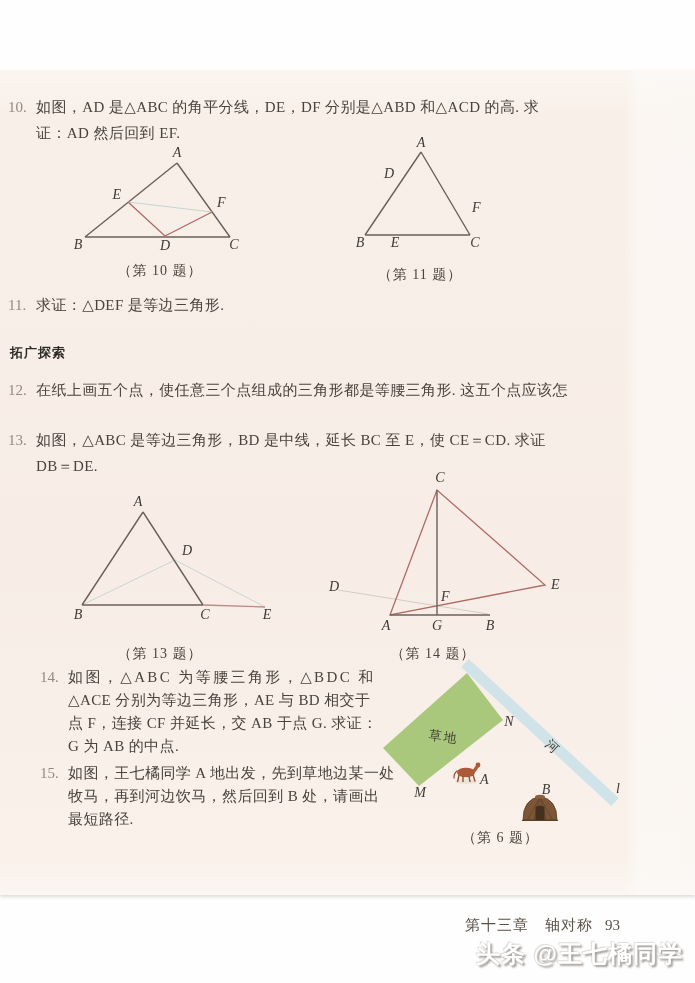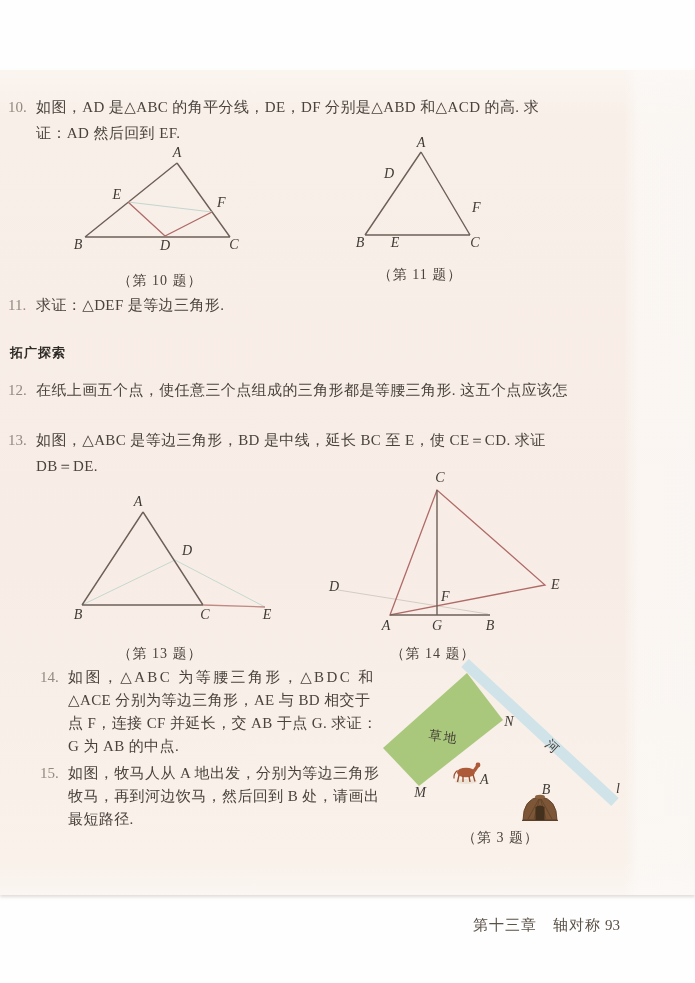--- a/index.html
+++ b/index.html
@@ -17,21 +17,21 @@
   .tight .pnum{line-height:23px;margin-left:32px;}
   .tight .pline{line-height:23px;}
   .sp1{letter-spacing:2.4px;}
   .heading{position:absolute;left:10px;top:344px;font-family:"Liberation Sans","DejaVu Sans",sans-serif;
     font-weight:700;font-size:13px;color:#2e2a26;letter-spacing:1px;}
   .figcap{position:absolute;font-size:14px;color:#4a433d;text-align:center;letter-spacing:1px;}
   svg{position:absolute;overflow:visible;}
   svg text{font-family:"Liberation Serif","DejaVu Serif",serif;font-size:14px;font-style:italic;fill:#3f3a35;}
   svg text.cjk{font-style:normal;font-size:13px;fill:#474038;letter-spacing:2px;}
   .footer{position:absolute;top:916px;left:0;width:620px;text-align:right;font-size:15px;color:#5a5147;letter-spacing:1px;}
-  .footer .pgno{margin-left:4px;letter-spacing:0;}
+  .footer .pgno{margin-left:12px;letter-spacing:0;}
   .watermark{position:absolute;top:938px;right:12px;font-family:"Liberation Sans","DejaVu Sans",sans-serif;
     font-weight:700;font-size:24px;color:#ffffff;letter-spacing:1px;
     text-shadow:2px 2px 2px #a39e99,-1px -1px 1px #dedbd8,0 0 1px #b5b1ad;}
 </style>
 </head>
 <body>
 
 <div class="screen">
   <div class="paper"></div>
   <div class="paper-edge"></div>
@@ -50,21 +50,21 @@
     </g>
     <path d="M90 56 L174 66" stroke="#c2d7cd" stroke-width="1" fill="none"></path>
     <path d="M90 56 L127 90 L174 66" stroke="#b06a67" stroke-width="1.3" fill="none"></path>
     <text x="139" y="11" text-anchor="middle">A</text>
     <text x="40" y="103" text-anchor="middle">B</text>
     <text x="196" y="103" text-anchor="middle">C</text>
     <text x="127" y="104" text-anchor="middle">D</text>
     <text x="83" y="53" text-anchor="end">E</text>
     <text x="179" y="61" text-anchor="start">F</text>
   </svg>
-  <div class="figcap" style="left:95px;top:272px;width:130px">（第 10 题）</div>
+  <div class="figcap" style="left:95px;top:262px;width:130px">（第 10 题）</div>
 
   <svg style="left:330px;top:140px" width="170" height="112" viewBox="0 0 170 112">
     <g stroke="#6e6058" stroke-width="1.4" fill="none">
       <path d="M91 12 L35 95 M91 12 L140 95 M35 95 L140 95"></path>
     </g>
     <text x="91" y="7" text-anchor="middle">A</text>
     <text x="64" y="38" text-anchor="end">D</text>
     <text x="142" y="72" text-anchor="start">F</text>
     <text x="30" y="107" text-anchor="middle">B</text>
     <text x="65" y="107" text-anchor="middle">E</text>
@@ -134,21 +134,21 @@
       <div class="pline sp1">如图，△ABC 为等腰三角形，△BDC 和</div>
       <div class="pline">△ACE 分别为等边三角形，AE 与 BD 相交于</div>
       <div class="pline">点 F，连接 CF 并延长，交 AB 于点 G. 求证：</div>
       <div class="pline">G 为 AB 的中点.</div>
     </div>
   </div>
 
   <div class="problem tight" style="top:762px;width:400px">
     <span class="pnum">15.</span>
     <div class="plines">
-      <div class="pline">如图，牧马人从 A 地出发，分别为等边三角形</div>
+      <div class="pline">如图，王七橘同学 A 地出发，先到草地边某一处</div>
       <div class="pline">牧马，再到河边饮马，然后回到 B 处，请画出</div>
       <div class="pline">最短路径.</div>
     </div>
   </div>
 
   <svg style="left:383px;top:660px" width="300" height="195" viewBox="0 0 300 195">
     <line x1="82" y1="3" x2="232" y2="142" stroke="#cfe3e9" stroke-width="11"></line>
     <polygon points="84,13 120,60 36,126 0,88" fill="#a9c87c"></polygon>
     <text class="cjk" x="60" y="81" text-anchor="middle" transform="rotate(8 60 81)">草地</text>
     <text class="cjk" x="167" y="90" text-anchor="middle" transform="rotate(43 167 90)">河</text>
@@ -166,19 +166,20 @@
     <text x="97" y="124" text-anchor="start">A</text>
     <g>
       <path d="M140 160 Q 140 139 157 136.5 Q 174 139 174 160 Z" fill="#7c5636" stroke="#5a3c24" stroke-width="0.8"></path>
       <path d="M157 137 L145 159 M157 137 L151 159 M157 137 L163 159 M157 137 L169 159" stroke="#5e4229" stroke-width="0.8" fill="none"></path>
       <path d="M152.5 147 Q 157 144 161.5 147 L161.5 160 L152.5 160 Z" fill="#43301d"></path>
       <ellipse cx="157" cy="136.8" rx="5" ry="2" fill="#8a6240"></ellipse>
       <line x1="139" y1="160.4" x2="175" y2="160.4" stroke="#4e3520" stroke-width="1"></line>
     </g>
     <text x="163" y="134" text-anchor="middle">B</text>
   </svg>
-  <div class="figcap" style="left:428px;top:829px;width:145px">（第 3 题）</div>
+  <div class="figcap" style="left:428px;top:829px;width:145px">（第 6 题）</div>
 
   <div class="footer">
     <span>第十三章　轴对称</span><span class="pgno">93</span>
   </div>
 
+  <div class="watermark">头条 @王七橘同学</div>
 </div>
 
 </body></html>

